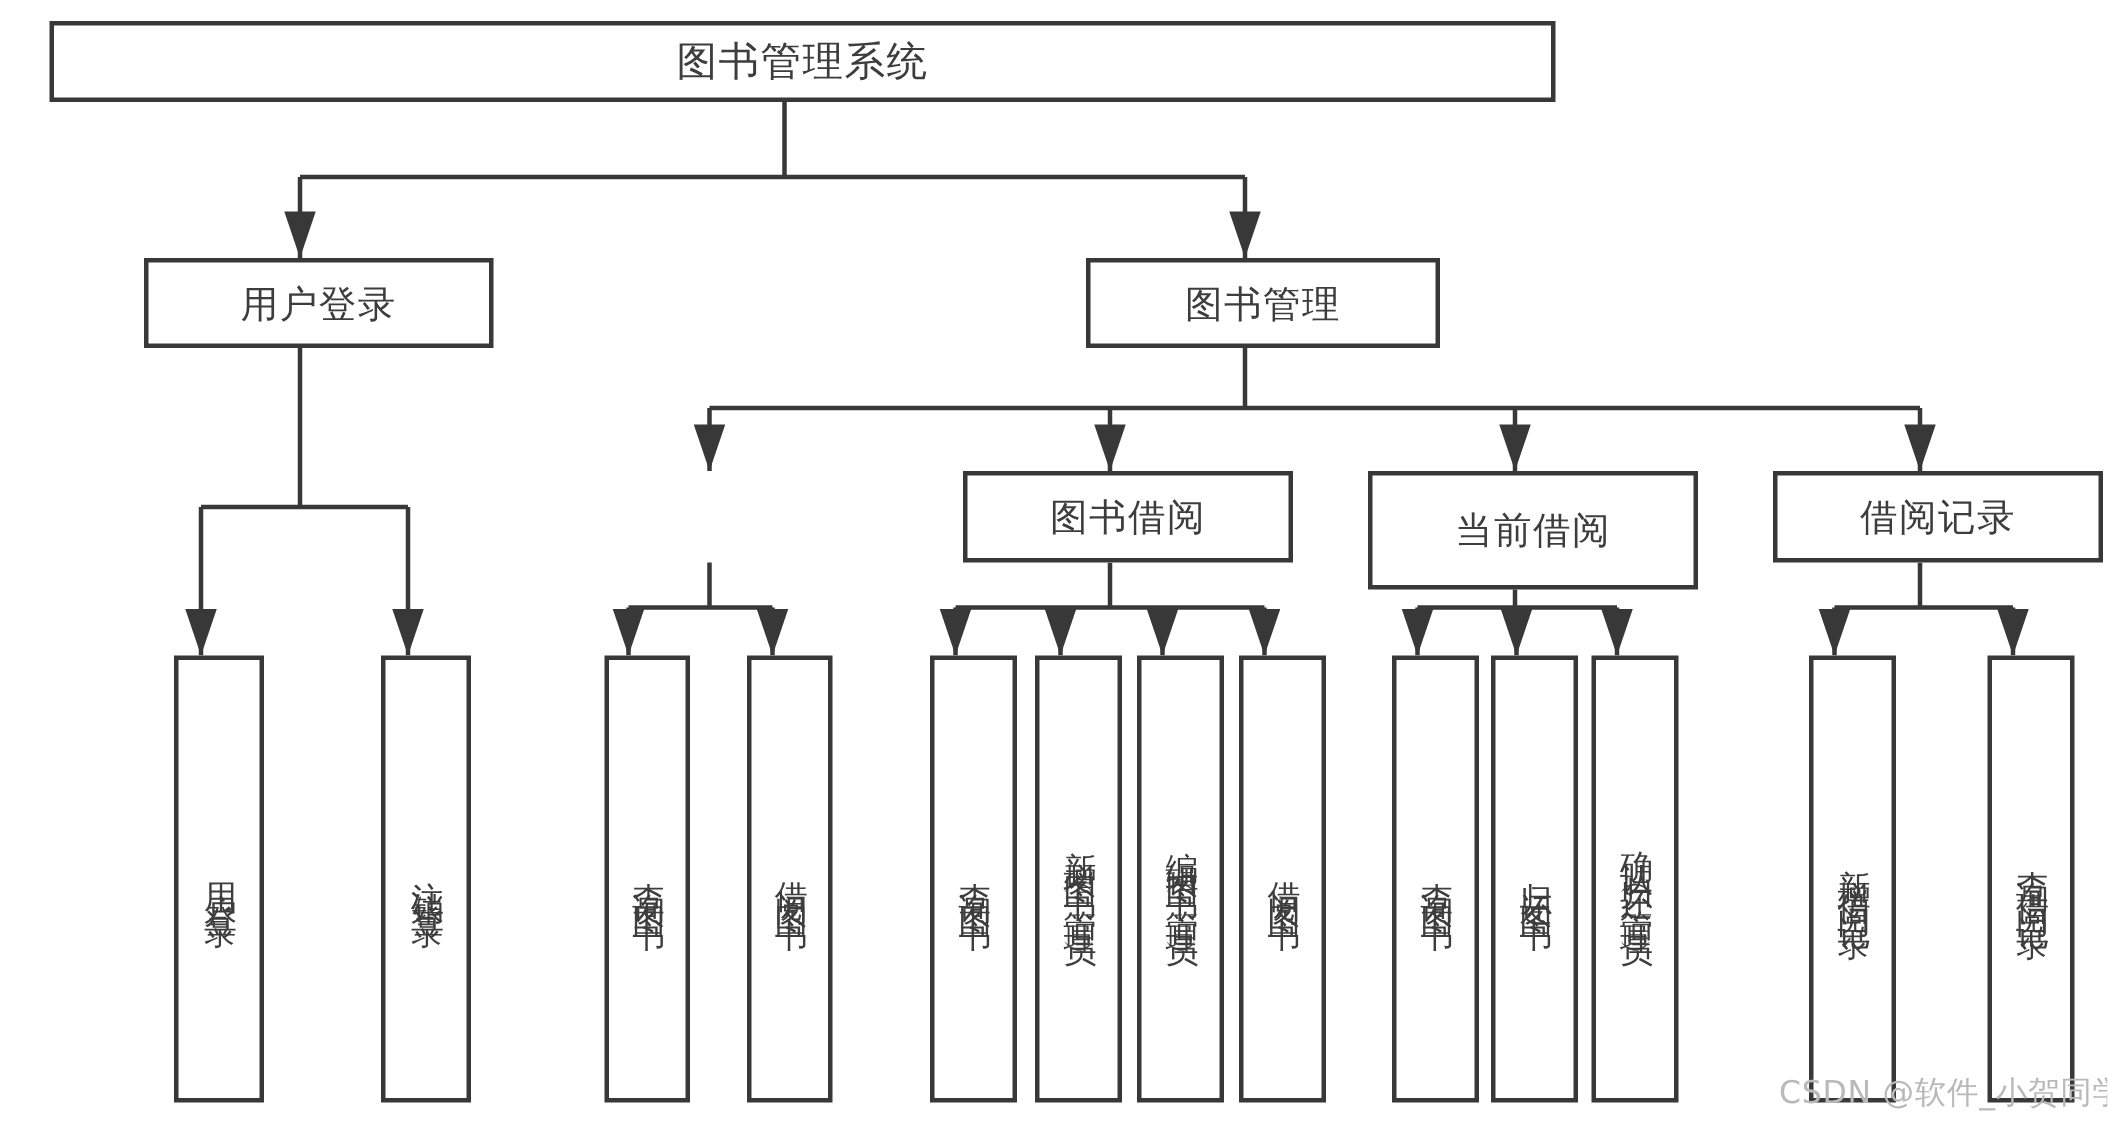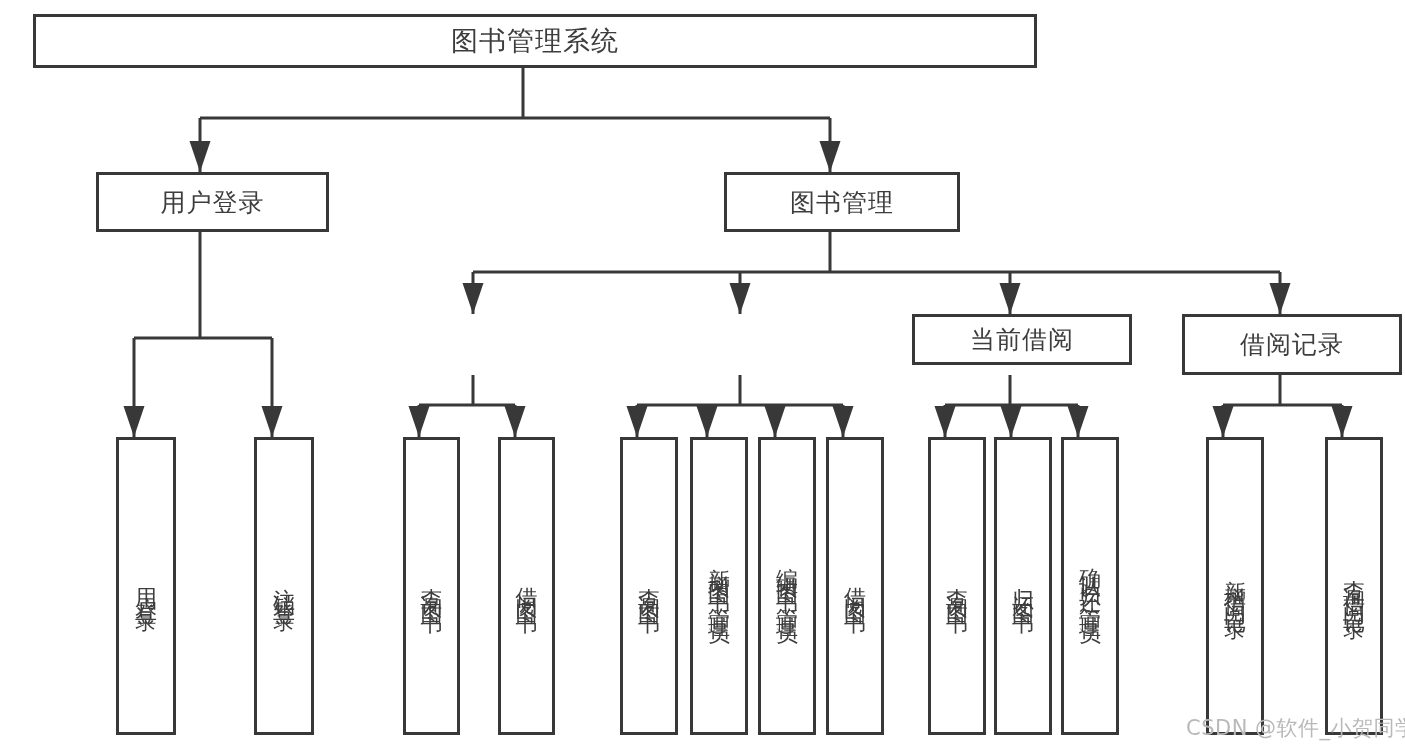--- a/index.html
+++ b/index.html
@@ -85,21 +85,22 @@
       <polygon points="1212.5,406 1233.5,406 1223,437"></polygon>
       <polygon points="1331.5,406 1352.5,406 1342,437"></polygon>
     </g>
   </svg>
 
   <div class="node root" style="left:21px; top:14px; width:1004px; height:54px;">图书管理系统</div>
 
   <div class="node hnode" style="left:84px; top:172px; width:233px; height:60px;">用户登录</div>
   <div class="node hnode" style="left:712px; top:172px; width:236px; height:60px;">图书管理</div>
 
-  <div class="node hnode" style="left:900px; top:314px; width:220px; height:51px;">当前借阅</div>
+  <div class="node hnode" style="left:630px; top:314px; width:220px; height:61px;">图书借阅</div>
+  <div class="node hnode" style="left:900px; top:314px; width:220px; height:79px;">当前借阅</div>
   <div class="node hnode" style="left:1170px; top:314px; width:220px; height:61px;">借阅记录</div>
 
   <div class="node leaf" style="left:104px; top:437px; width:60px; height:298px;">
     <span class="vtext">用户登录</span>
   </div>
   <div class="node leaf" style="left:242px; top:437px; width:60px; height:298px;">
     <span class="vtext">注销登录</span>
   </div>
 
   <div class="node leaf" style="left:391px; top:437px; width:57px; height:298px;">

